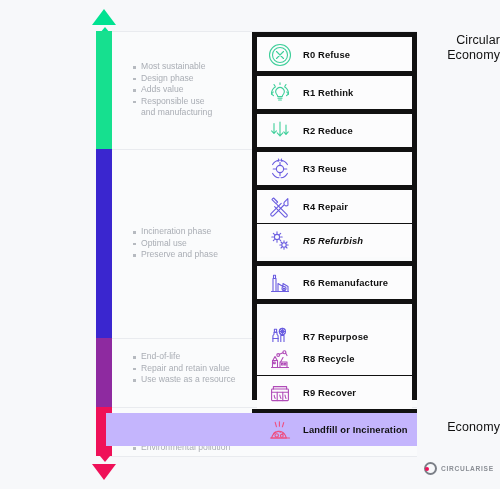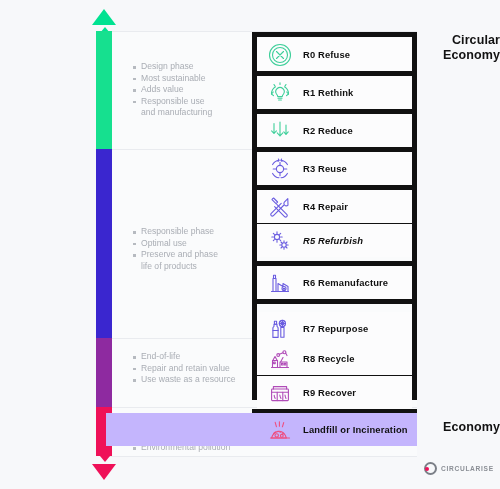--- a/index.html
+++ b/index.html
@@ -29,21 +29,21 @@
   .tri{position:absolute;width:0;height:0;}
   .tri-up-big{left:92px;top:9px;border-left:12px solid transparent;border-right:12px solid transparent;border-bottom:16px solid #00e291;}
   .tri-up-small{left:100px;top:27px;border-left:5px solid transparent;border-right:5px solid transparent;border-bottom:6px solid #00e291;}
   .tri-dn-small{left:100px;top:456px;border-left:5px solid transparent;border-right:5px solid transparent;border-top:6px solid #ef1158;}
   .tri-dn-big{left:92px;top:464px;border-left:12px solid transparent;border-right:12px solid transparent;border-top:16px solid #ef1158;}
 
   
   .axis-label{
     position:absolute;right:0;width:86px;
     text-align:right;color:#121212;
-    font-size:12.5px;font-weight:700;line-height:15px;letter-spacing:.1px;
+    font-size:12.5px;font-weight:400;line-height:15px;letter-spacing:.1px;
   }
   .axis-circular{top:33px;}
   .axis-linear{top:420px;}
 
   
   .bullets{position:absolute;left:133px;width:125px;color:#a9adb4;font-size:8.6px;line-height:11.6px;}
   .bullets ul{margin:0;padding:0;list-style:none;}
   .bullets li{position:relative;padding-left:8px;}
   .bullets li::before{content:"";position:absolute;left:0;top:5px;width:2.5px;height:2.5px;background:#b6bac0;}
   .bullets li.cont{padding-left:8px;}
@@ -100,33 +100,32 @@
   <div class="axis-label axis-circular">
     <div>Circular</div>
     <div>Economy</div>
   </div>
   <div class="axis-label axis-linear">
     <div>Economy</div>
   </div>
 
   <div class="bullets b-design">
       <ul>
+        <li>Most sustainable</li>
         <li>Design phase</li>
-        <li>Most sustainable</li>
         <li>Adds value</li>
         <li>Responsible use</li>
         <li class="cont">and manufacturing</li>
       </ul>
     </div>
   <div class="bullets b-consume">
       <ul>
-        <li>Responsible phase</li>
+        <li>Incineration phase</li>
         <li>Optimal use</li>
         <li>Preserve and phase</li>
-        <li class="cont">life of products</li>
       </ul>
     </div>
   <div class="bullets b-eol">
       <ul>
         <li>End-of-life</li>
         <li>Repair and retain value</li>
         <li>Use waste as a resource</li>
       </ul>
     </div>
   <div class="bullets b-linear">
@@ -225,21 +224,21 @@
             <path d="M4.5 21.5h17"></path>
             <path d="M6 21.5V8.5h3v13"></path>
             <path d="M6.5 8.5V5.2h2v3.3"></path>
             <path d="M11 21.5v-8l5 3v-3l5 3v5Z"></path>
             <circle cx="17" cy="18.5" r="2"></circle>
             <path d="M16.2 18.2h1.6l-.8 1.3Z"></path>
           </svg>
         </span>
         <span class="lbl">R6 Remanufacture</span>
       </div>
-      <div class="card" style="top: 312px;">
+      <div class="card" style="top: 320px;">
         <span class="ic">
           <svg width="26" height="26" viewBox="0 0 26 26" fill="none" stroke="#6a5ce0" stroke-width="1.1" stroke-linecap="round" stroke-linejoin="round">
             <path d="M7 8.2h3v2l1.1 1.6v9.6H5.9V11.8L7 10.2Z"></path>
             <path d="M7.4 5.2h2.2v3H7.4Z"></path>
             <path d="M6 14.5h5.2"></path>
             <path d="M17 11.4v9.9h-3.2v-9.9Z"></path>
             <circle cx="15.4" cy="7.5" r="3.1"></circle>
             <path d="M15.4 4.4v6.2M12.3 7.5h6.2M13.2 5.3l4.4 4.4M17.6 5.3l-4.4 4.4"></path>
           </svg>
         </span>

